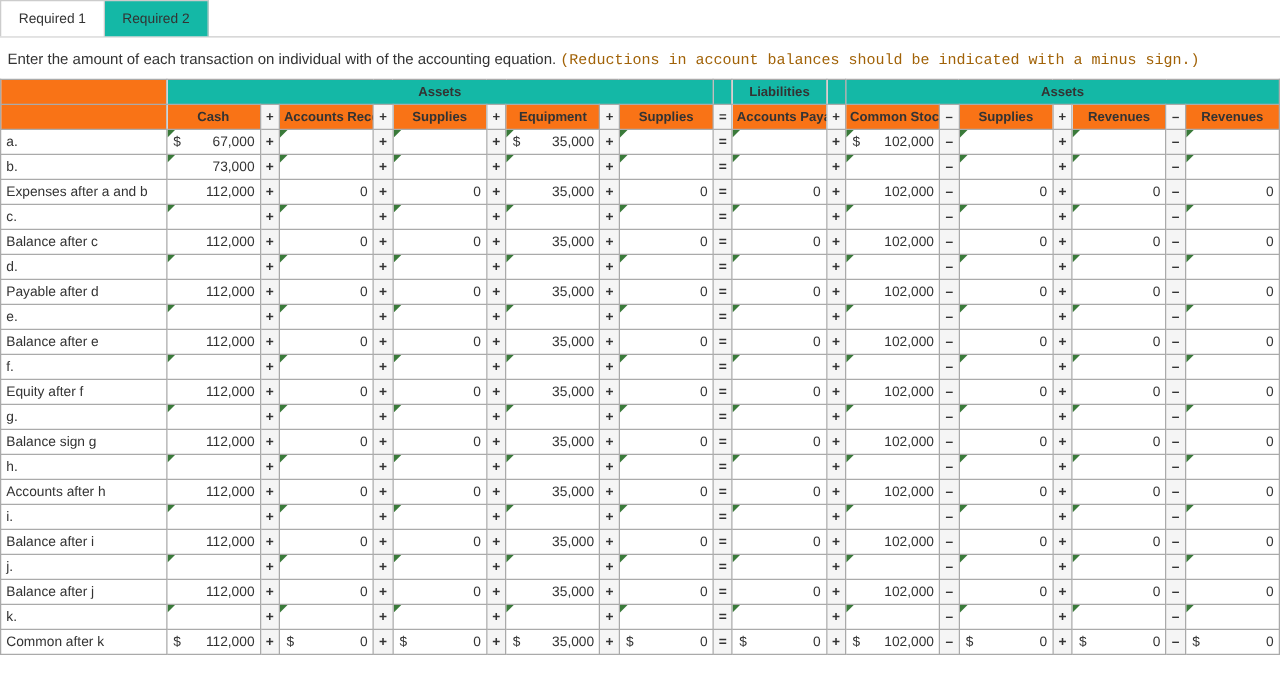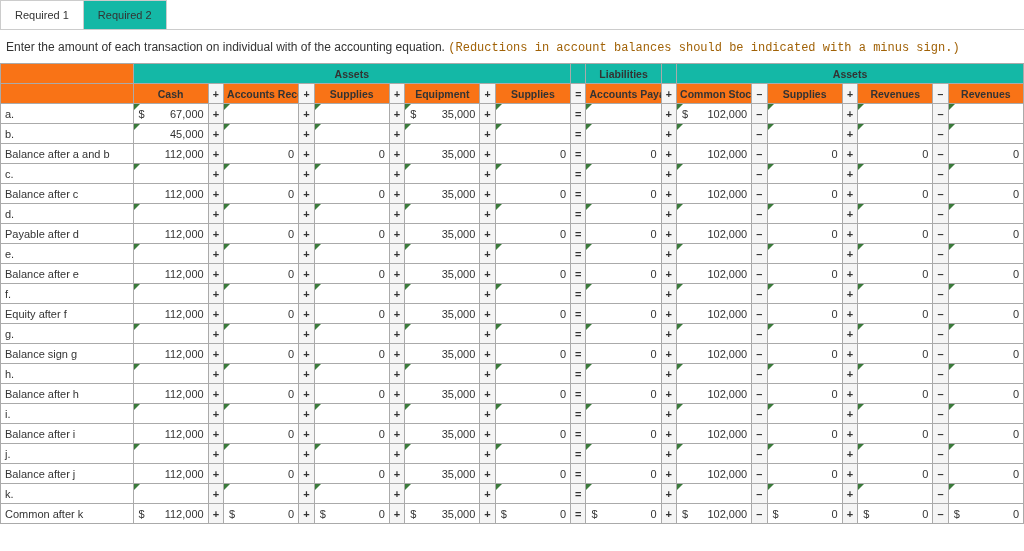--- a/index.html
+++ b/index.html
@@ -110,42 +110,42 @@
         <td class="val tri"><span class="dollar">$</span>102,000</td>
         <td class="op">–</td>
         <td class="val tri"></td>
         <td class="op">+</td>
         <td class="val tri"></td>
         <td class="op">–</td>
         <td class="val tri"></td>
       </tr>
       <tr>
         <td class="rowlabel">b.</td>
-        <td class="val tri">45,000</td>
-        <td class="op">+</td>
-        <td class="val tri"></td>
-        <td class="op">+</td>
-        <td class="val tri"></td>
-        <td class="op">+</td>
-        <td class="val tri"></td>
-        <td class="op">+</td>
-        <td class="val tri"></td>
-        <td class="eq">=</td>
-        <td class="val tri"></td>
-        <td class="op">+</td>
-        <td class="val tri"></td>
-        <td class="op">–</td>
-        <td class="val tri"></td>
-        <td class="op">+</td>
-        <td class="val tri"></td>
-        <td class="op">–</td>
-        <td class="val tri"></td>
-      </tr>
-      <tr>
-        <td class="rowlabel">Balance after a and b</td>
+        <td class="val tri">73,000</td>
+        <td class="op">+</td>
+        <td class="val tri"></td>
+        <td class="op">+</td>
+        <td class="val tri"></td>
+        <td class="op">+</td>
+        <td class="val tri"></td>
+        <td class="op">+</td>
+        <td class="val tri"></td>
+        <td class="eq">=</td>
+        <td class="val tri"></td>
+        <td class="op">+</td>
+        <td class="val tri"></td>
+        <td class="op">–</td>
+        <td class="val tri"></td>
+        <td class="op">+</td>
+        <td class="val tri"></td>
+        <td class="op">–</td>
+        <td class="val tri"></td>
+      </tr>
+      <tr>
+        <td class="rowlabel">Expenses after a and b</td>
         <td class="val">112,000</td>
         <td class="op">+</td>
         <td class="val">0</td>
         <td class="op">+</td>
         <td class="val">0</td>
         <td class="op">+</td>
         <td class="val">35,000</td>
         <td class="op">+</td>
         <td class="val">0</td>
         <td class="eq">=</td>
@@ -395,21 +395,21 @@
         <td class="op">+</td>
         <td class="val tri"></td>
         <td class="op">–</td>
         <td class="val tri"></td>
         <td class="op">+</td>
         <td class="val tri"></td>
         <td class="op">–</td>
         <td class="val tri"></td>
       </tr>
       <tr>
-        <td class="rowlabel">Balance after h</td>
+        <td class="rowlabel">Accounts after h</td>
         <td class="val">112,000</td>
         <td class="op">+</td>
         <td class="val">0</td>
         <td class="op">+</td>
         <td class="val">0</td>
         <td class="op">+</td>
         <td class="val">35,000</td>
         <td class="op">+</td>
         <td class="val">0</td>
         <td class="eq">=</td>

